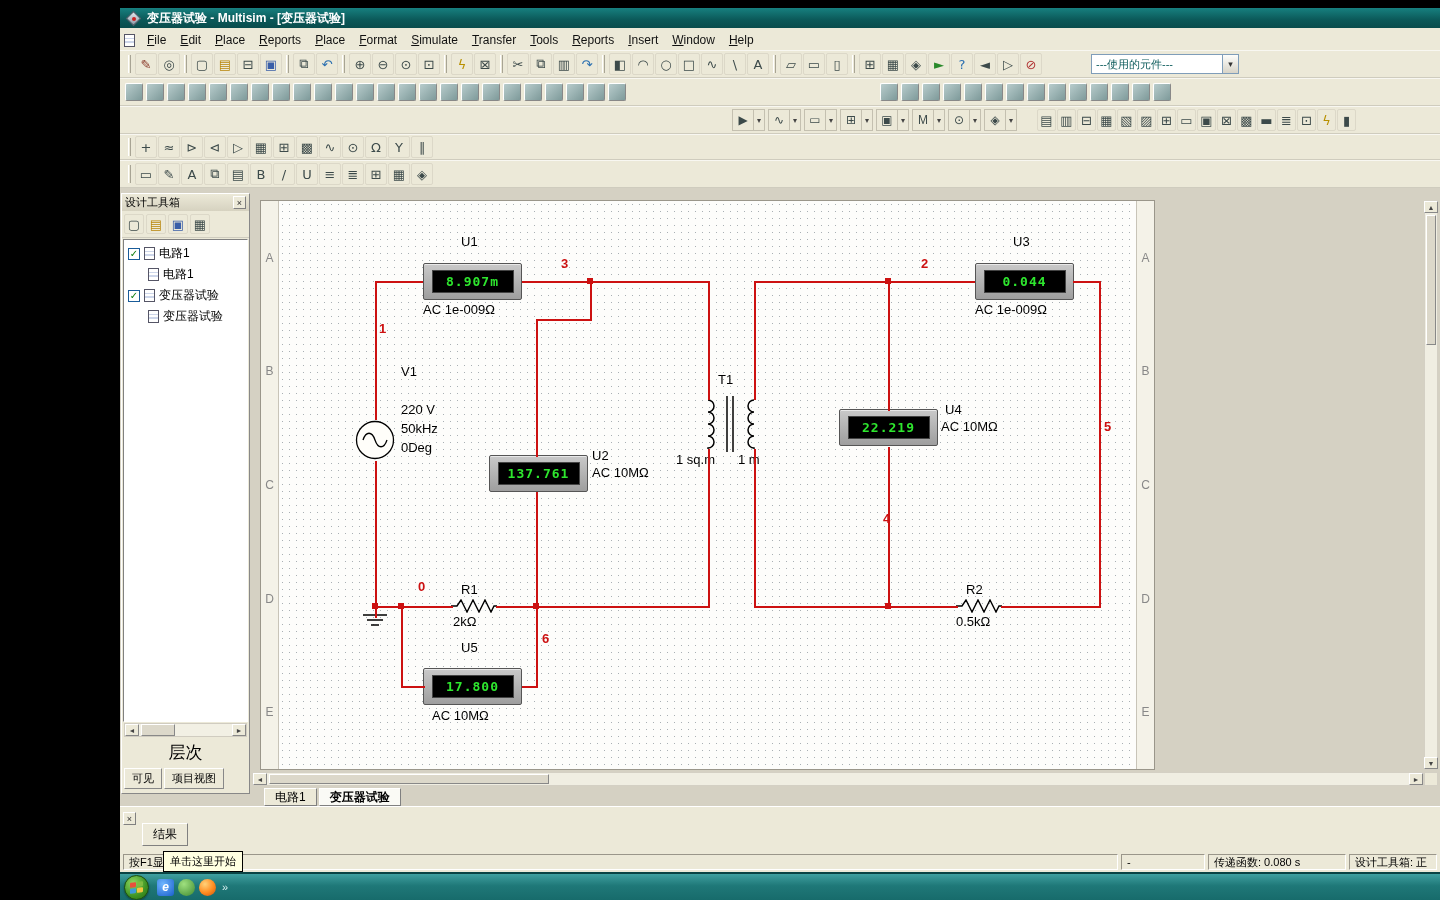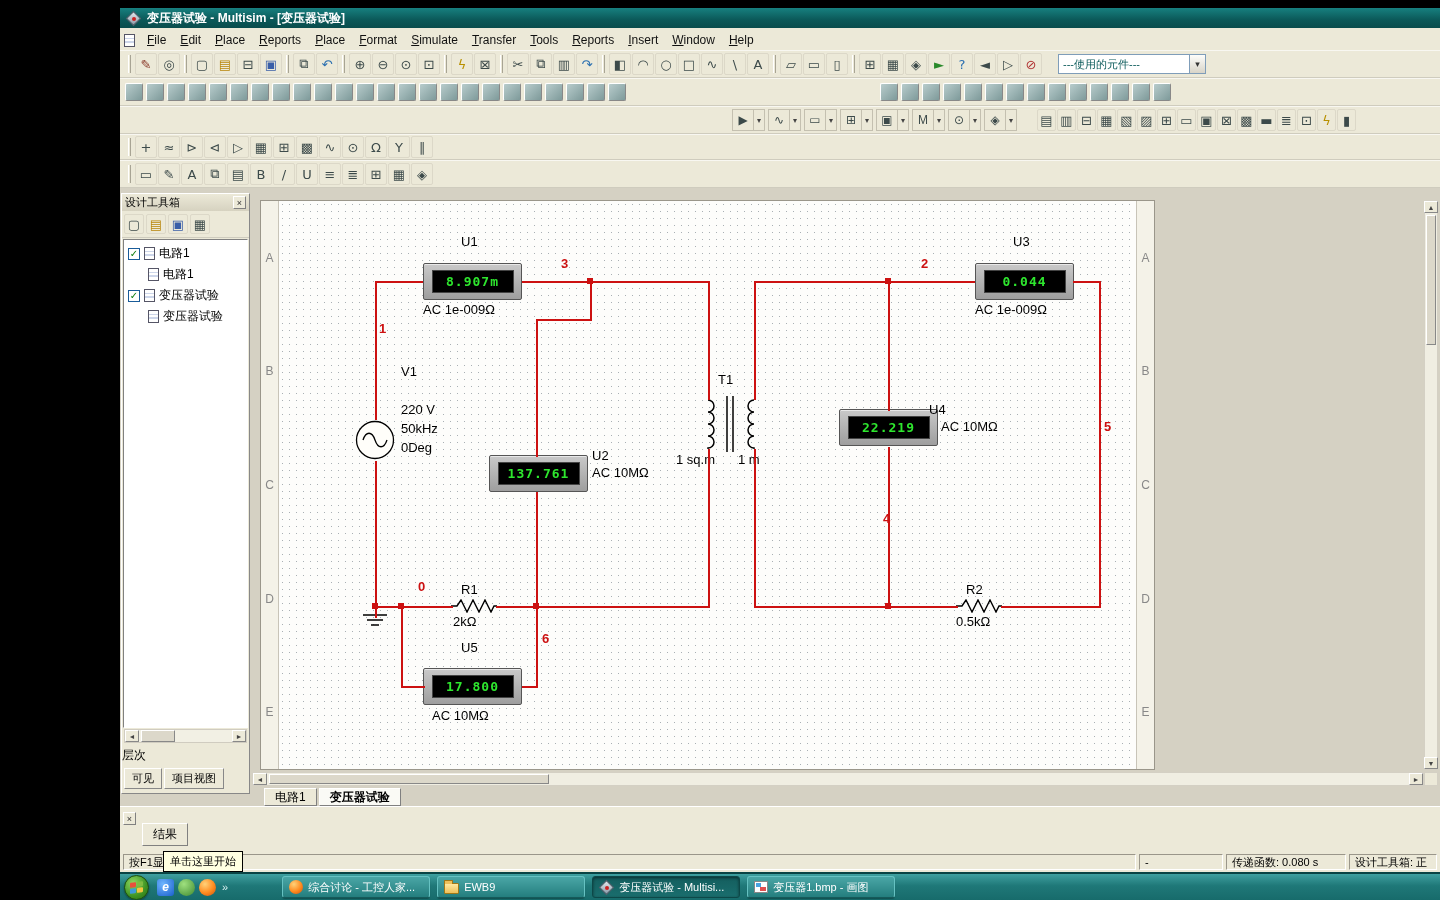--- a/index.html
+++ b/index.html
@@ -9,21 +9,21 @@
 
 .titlebar{background:linear-gradient(180deg,#17807f,#0b5858 60%,#094c4c);color:#fff;display:flex;align-items:center;gap:6px;padding:0 6px;font-size:12px;font-weight:bold}
 .title-text{flex:1;white-space:nowrap;overflow:hidden}
 .menubar{background:#ece9d8;display:flex;align-items:center;padding:0 4px;font-size:12px;color:#111;border-bottom:1px solid #cfccbe;gap:1px}
 .menu-item{display:inline-block;padding:3px 7px}
 .menu-item::first-letter{text-decoration:underline}
 .tbar{background:#ece9d8;display:flex;align-items:center;border-top:1px solid #f8f7f1;border-bottom:1px solid #cfccbe;padding:0 4px}
 .grip{width:3px;height:18px;margin:0 4px;border-left:1px solid #fff;border-right:1px solid #a8a494}
 .tbgroup{display:flex;align-items:center;gap:1px}
 .tbtn{width:22px;height:22px;display:flex;align-items:center;justify-content:center;background:#ece9d8;border:1px solid #dcd8c8;border-radius:2px;font-size:13px;color:#3c4a4a;font-family:"DejaVu Sans",sans-serif}
-.combo{display:flex;align-items:center;margin-left:16px;width:148px;height:20px;background:#fff;border:1px solid #7f9db9}
+.combo{display:flex;align-items:center;margin-left:49px;width:148px;height:20px;background:#fff;border:1px solid #7f9db9}
 .combo-text{flex:1;font-size:11px;color:#0a5a5a;padding:0 4px;white-space:nowrap;overflow:hidden}
 .combo-btn{width:16px;height:18px;background:linear-gradient(#fdfdfb,#d8d4c8);border-left:1px solid #7f9db9;font-size:9px;display:flex;align-items:center;justify-content:center;color:#333}
 .ph{width:18px;height:18px;margin:1px;border:1px solid #fff;border-right-color:#888;border-bottom-color:#888;background:linear-gradient(135deg,#b8cccc,#7e9a9a);border-radius:2px}
 .spacer3{width:252px}.spacer4{width:608px}.spacer-inst{width:18px}
 .splitbtn{display:flex;align-items:center;border:1px solid #c4c0b0;background:#ece9d8;margin-right:2px;height:22px}
 .splitbtn .ic{width:20px;height:20px;display:flex;align-items:center;justify-content:center;font-size:12px;color:#3c4a4a}
 .drop{width:11px;height:20px;font-size:8px;display:flex;align-items:center;justify-content:center;color:#444;border-left:1px solid #c4c0b0}
 
 .toolbox{background:#ece9d8;border:1px solid #fff;border-right-color:#888;border-bottom-color:#888;display:flex;flex-direction:column}
 .tb-header{height:17px;display:flex;align-items:center;background:linear-gradient(#ece9d8,#d6d2c0);font-size:11px;padding:0 3px;gap:3px}
@@ -32,21 +32,21 @@
 .tb-tools{display:flex;gap:2px;padding:3px 2px;border-bottom:1px solid #cfccbe}
 .tb-tools .tbtn{width:20px;height:20px}
 .tree-box{flex:1;background:#fff;border:1px solid #808080;border-right-color:#fff;border-bottom-color:#fff;margin:1px;overflow:hidden;font-size:12px;padding:3px 0}
 .tree-row{display:flex;align-items:center;gap:4px;padding:2px 4px;white-space:nowrap}
 .tree-row.child{padding-left:24px}
 .cb{width:12px;height:12px;border:1px solid #1a5c99;background:#fff;font-size:10px;line-height:10px;text-align:center;color:#0a7a0a;flex:0 0 auto}
 .doc{width:11px;height:13px;border:1px solid #556;flex:0 0 auto;background:linear-gradient(#fff 25%,#cdd6ea 25%,#cdd6ea 40%,#fff 40%,#fff 55%,#cdd6ea 55%,#cdd6ea 70%,#fff 70%)}
 .mini-scroll{height:14px;display:flex;align-items:center;background:#f2f0e4;border:1px solid #d0ccc0;margin:0 2px}
 .sbtn{width:14px;height:12px;background:#ece9d8;border:1px solid #fff;border-right-color:#888;border-bottom-color:#888;font-size:7px;display:flex;align-items:center;justify-content:center;color:#444;flex:0 0 auto}
 .mini-thumb{width:34px;height:12px;background:#dcd8ca;border:1px solid #fff;border-right-color:#888;border-bottom-color:#888;margin-left:2px}
-.hier-label{font-size:12px;padding:4px 0 2px}
+.hier-label{text-align:center;font-size:17px;padding:4px 0 2px}
 .tb-tabs{display:flex;padding:2px 2px 4px;gap:2px}
 .tb-tab{font-size:11px;padding:2px 7px;background:#ece9d8;border:1px solid #fff;border-right-color:#888;border-bottom-color:#888}
 
 .workspace-bg{background:#d5d1c3}
 .sheet{background:#fdfdfb;border:1px solid #9a968a}
 .grid-area{position:absolute;left:18px;top:0;width:859px;height:568px;background-image:radial-gradient(circle,#a9b0b4 0.7px,transparent 1px);background-size:7px 7px}
 .ruler{position:absolute;top:0;width:18px;height:568px;background:#f4f2e8;display:flex;flex-direction:column;color:#888;font-size:12px}
 .ruler span{flex:1;display:flex;align-items:center;justify-content:center}
 .ruler.left{left:0;border-right:1px solid #c8c4b8}
 .ruler.right{left:875px;border-left:1px solid #c8c4b8}
@@ -421,21 +421,21 @@
 
   <div class="meter" style="left:228px;top:254px">
     <div class="meter-display">137.761</div>
   </div>
   <div class="clabel" style="left:331px;top:247px">U2</div>
   <div class="clabel" style="left:331px;top:264px">AC 10MΩ</div>
 
   <div class="meter" style="left:578px;top:208px">
     <div class="meter-display">22.219</div>
   </div>
-  <div class="clabel" style="left:668px;top:201px">U4</div>
+  <div class="clabel" style="left:684px;top:201px">U4</div>
   <div class="clabel" style="left:680px;top:218px">AC 10MΩ</div>
 
   <div class="meter" style="left:162px;top:467px">
     <div class="meter-display">17.800</div>
   </div>
   <div class="clabel" style="left:200px;top:439px">U5</div>
   <div class="clabel" style="left:171px;top:507px">AC 10MΩ</div>
 
   
   <svg style="position:absolute;left:94px;top:219px" width="40" height="40">
@@ -502,52 +502,34 @@
   </div>
 
 <div class="results abs" style="left:120px;top:806px;width:1320px;height:46px">
   <button class="xbtn abs" style="left:3px;top:5px">×</button>
   <div class="results-tab abs" style="left:22px;top:16px">结果</div>
 </div>
 
 <div class="statusbar abs" style="left:120px;top:852px;width:1320px;height:20px">
   <div class="cell grow">按F1显示</div>
   <div class="cell" style="width:84px">-</div>
-  <div class="cell" style="width:120px">传递函数: 0.080 s</div>
+  <div class="cell" style="width:138px">传递函数: 0.080 s</div>
   <div class="cell" style="width:88px">设计工具箱: 正</div>
 </div>
 
 <div class="tooltip abs" style="left:163px;top:851px">单击这里开始</div>
 
 <div class="taskbar abs" style="left:120px;top:872px;width:1320px;height:28px">
   <div class="start-orb">
     <span class="flag">
         <i class="f-r"></i>
         <i class="f-g"></i>
         <i class="f-b"></i>
         <i class="f-y"></i>
       </span>
   </div>
   <div class="ql">
     <span class="qli ie">e</span>
     <span class="qli desk"></span>
     <span class="qli ffq"></span>
     <span class="chev">»</span>
   </div>
-  <div class="tasks">
-    <div class="task">
-      <span class="ticon ff"></span>
-      <span class="tlabel">综合讨论 - 工控人家...</span>
-    </div>
-    <div class="task">
-      <span class="ticon fldr"></span>
-      <span class="tlabel">EWB9</span>
-    </div>
-    <div class="task active">
-      <span class="ticon msic"></span>
-      <span class="tlabel">变压器试验 - Multisi...</span>
-    </div>
-    <div class="task">
-      <span class="ticon pnt"></span>
-      <span class="tlabel">变压器1.bmp - 画图</span>
-    </div>
-  </div>
 </div>
 
 </body></html>

